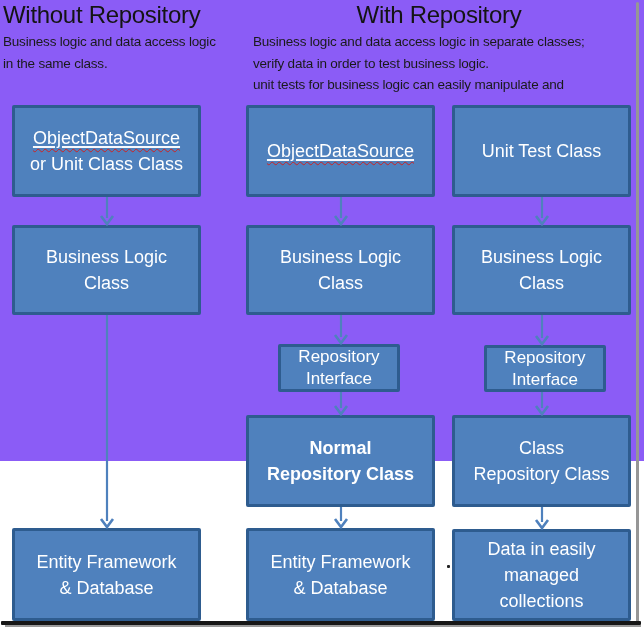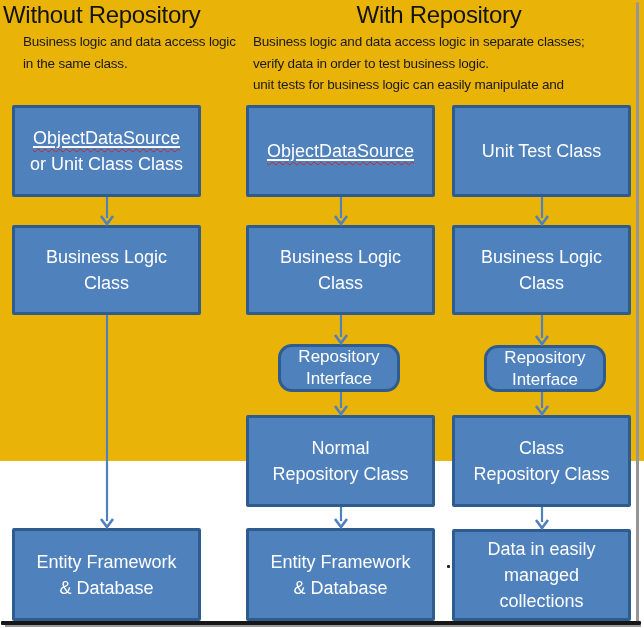--- a/index.html
+++ b/index.html
@@ -2,37 +2,37 @@
 <html><head>
 <meta charset="utf-8">
 <style>
   * { margin:0; padding:0; box-sizing:border-box; }
   html,body { background:#ffffff; }
   body {
     font-family:"Liberation Sans", sans-serif;
     width:644px; height:628px; overflow:hidden; position:relative;
   }
   #frame {
-    position:absolute; left:0; top:0; width:644px; height:461px; background:#eab308;padding-left:31px;
+    position:absolute; left:0; top:0; width:644px; height:461px; background:#8b5cf6;padding-left:31px;
   }
   .title {
     position:absolute; font-size:24px; color:#141414; white-space:nowrap;
     letter-spacing:-0.3px;
   }
   .desc {
     position:absolute; font-size:13.5px; line-height:21.5px; color:#1a1a1a;
     letter-spacing:-0.2px;
   }
   .desc div { white-space:nowrap; }
   .box {
     position:absolute; background:#4f81bd; border:3px solid #2e5c8f; border-radius:2px;
     color:#ffffff; display:flex; flex-direction:column; justify-content:center;
     align-items:center; text-align:center; font-size:18px; line-height:26px;
   }
-  .box.small { font-size:17px; line-height:22px;border-radius:14px; }
+  .box.small { font-size:17px; line-height:22px; }
   .u-solid {
     text-decoration:underline solid rgba(255,255,255,0.95);
     text-decoration-thickness:1.5px; text-underline-offset:2px;
   }
   .u-wavy {
     text-decoration:underline wavy #cc2222;
     text-decoration-thickness:1px; text-underline-offset:4px;
   }
   svg.arrow { position:absolute; overflow:visible; }
   svg.arrow line { stroke:#4f81bd; stroke-width:2.2; }
@@ -55,21 +55,21 @@
   }
 </style>
 </head>
 <body>
 
 <div id="frame">
 
   <div class="title" style="left:3px; top:1px;">Without Repository</div>
   <div class="title" style="left:246px; top:1px; width:386px; text-align:center;">With Repository</div>
 
-  <div class="desc" style="left:3px; top:31px;margin-left:20px;">
+  <div class="desc" style="left:3px; top:31px;">
     <div>Business logic and data access logic</div>
     <div>in the same class.</div>
   </div>
   <div class="desc" style="left:253px; top:31px;">
     <div>Business logic and data access logic in separate classes;</div>
     <div>verify data in order to test business logic.</div>
     <div>unit tests for business logic can easily manipulate and</div>
   </div>
 
   <div class="box" style="left:12px; top:105px; width:189px; height:92px;">
@@ -94,21 +94,21 @@
   <div class="box" style="left:246px; top:225px; width:189px; height:90px;">
     <div>Business Logic</div>
     <div>Class</div>
   </div>
 
   <div class="box small" style="left:278px; top:344px; width:122px; height:48px;">
     <div>Repository</div>
     <div>Interface</div>
   </div>
 
-  <div class="box" style="left:246px; top:415px; width:189px; height:92px;">
+  <div class="box" style="left:246px; top:415px; width:189px; height:92px;font-weight:bold;">
     <div>Normal</div>
     <div>Repository Class</div>
   </div>
 
   <div class="box" style="left:246px; top:528px; width:189px; height:93px;">
     <div>Entity Framework</div>
     <div>&amp; Database</div>
   </div>
 
   <div class="box" style="left:452px; top:105px; width:179px; height:92px;text-align:right;">

